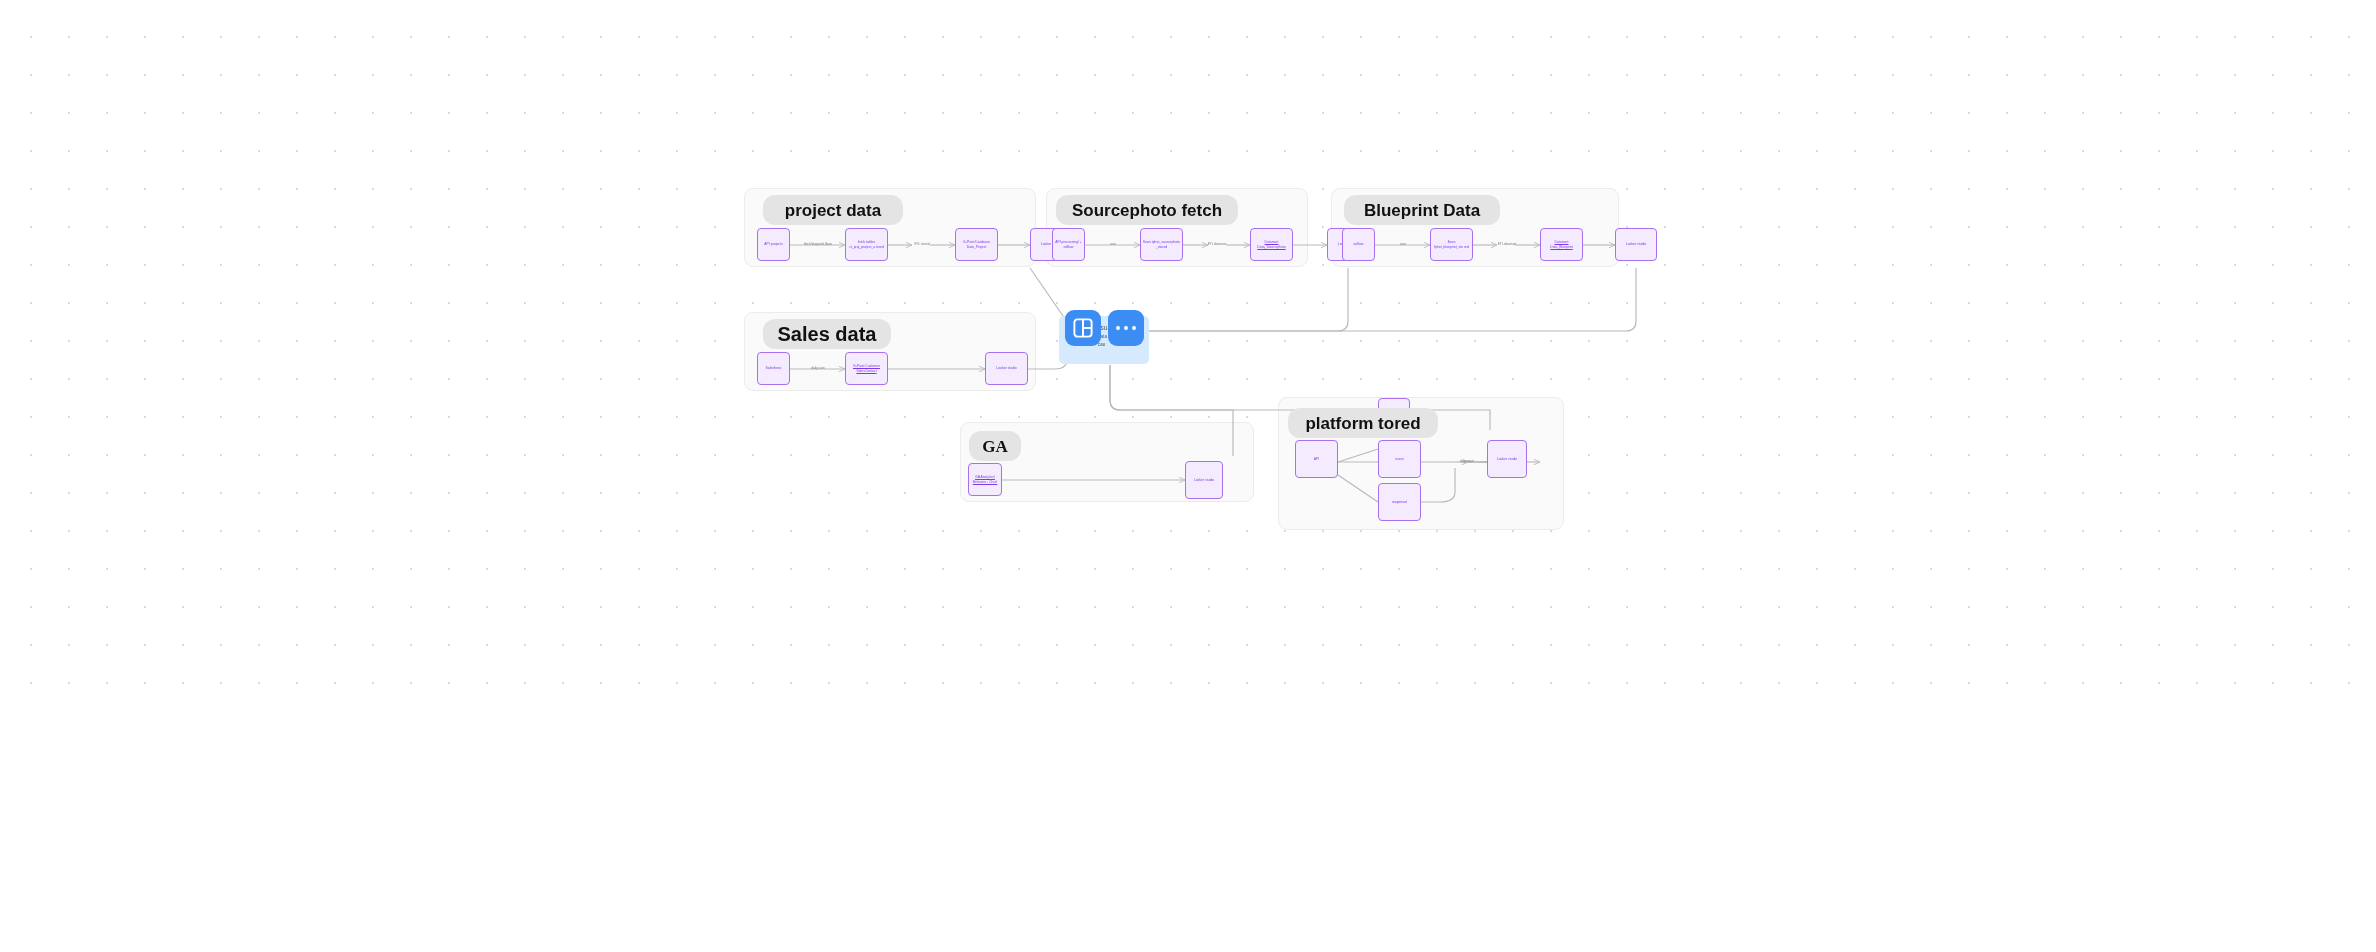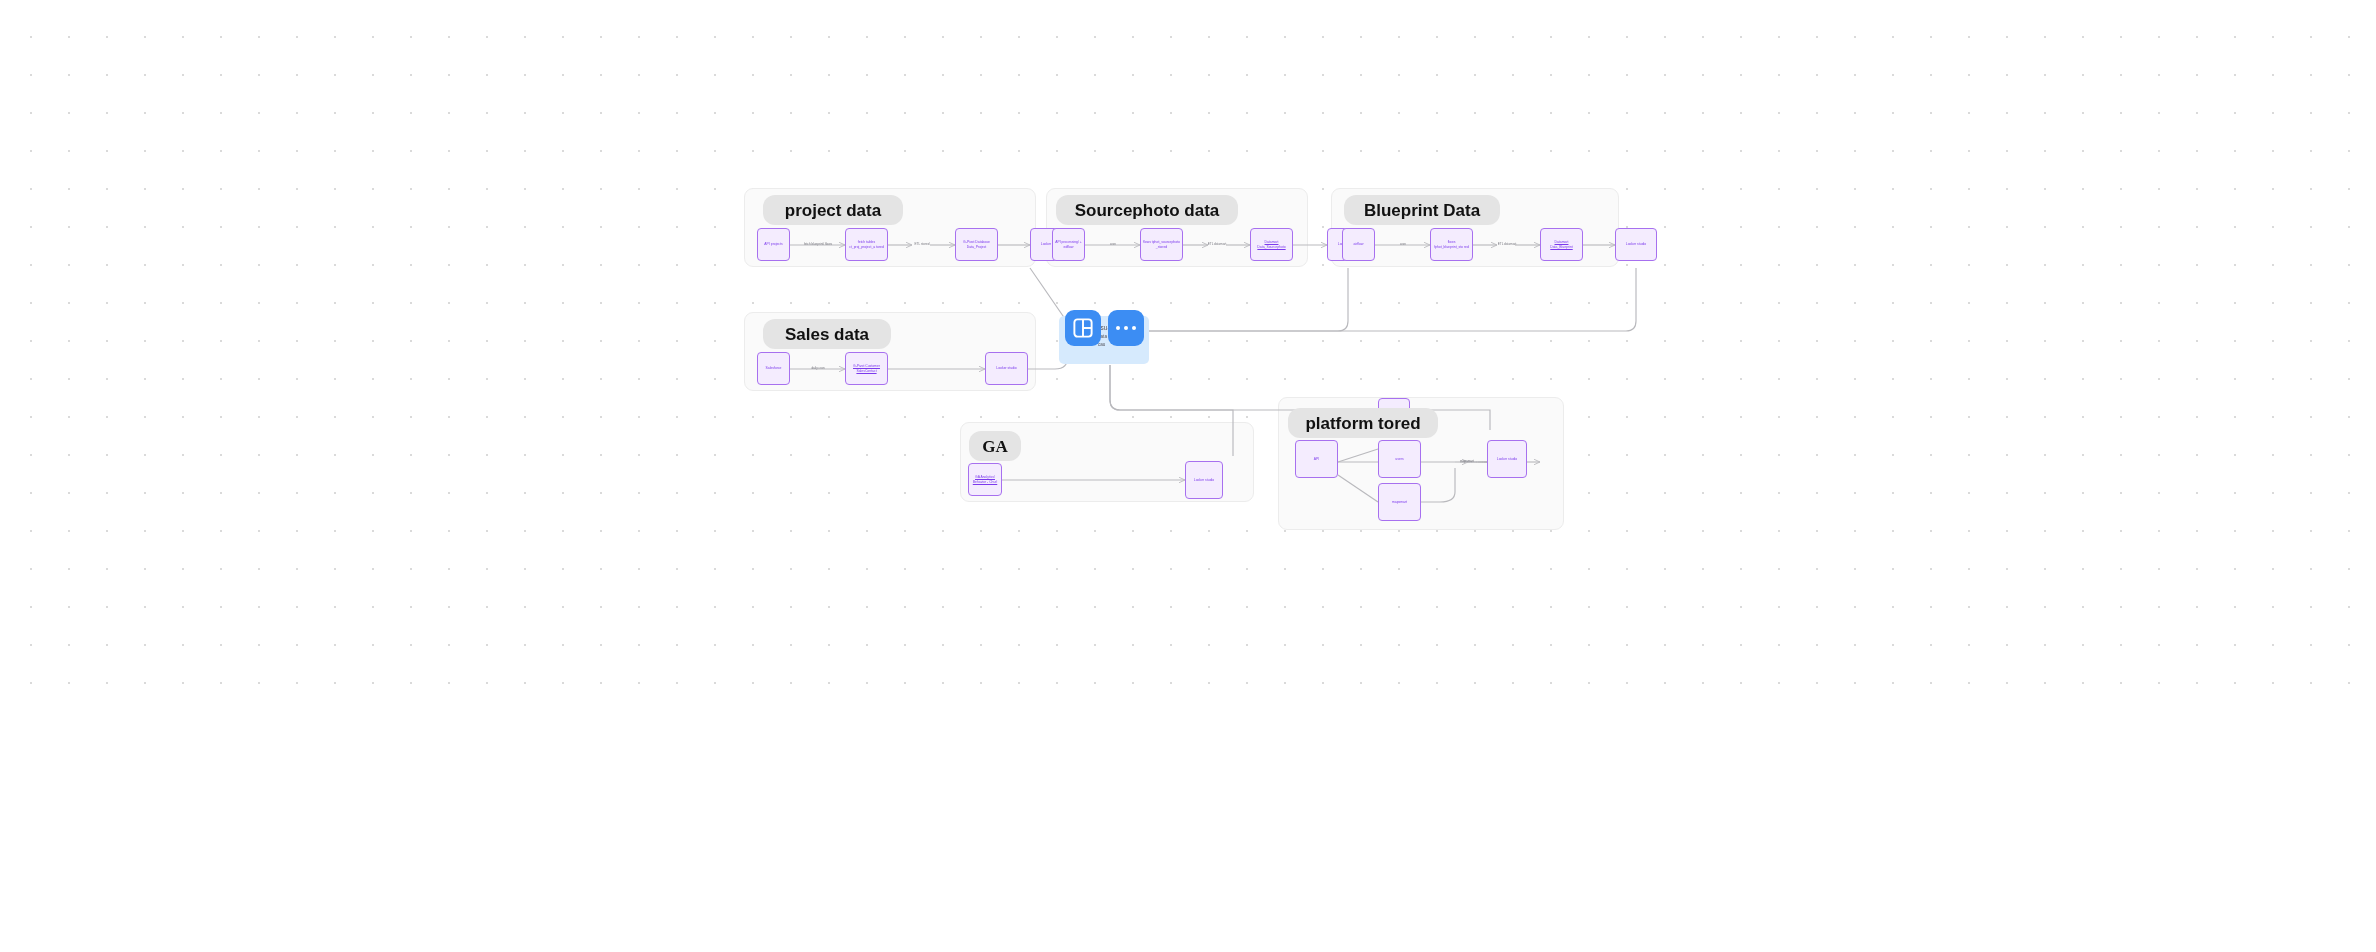--- a/index.html
+++ b/index.html
@@ -217,27 +217,27 @@
 
     <path class="edge" d="M1110,365 L1110,400 Q1110,410 1120,410 L1233,410 L1233,456"></path>
 
     <path class="edge" d="M1110,365 L1110,400 Q1110,410 1120,410 L1490,410 L1490,430"></path>
   </svg>
 
   <div class="group" style="left:744px; top:188px; width:292px; height:79px;"></div>
   <div class="group-title" style="left:763px; top:195px; width:140px; height:30px; font-size:17px;">project data</div>
 
   <div class="group" style="left:1046px; top:188px; width:262px; height:79px;"></div>
-  <div class="group-title" style="left:1056px; top:195px; width:182px; height:30px; font-size:17px;">Sourcephoto data</div>
+  <div class="group-title" style="left:1056px; top:195px; width:182px; height:30px; font-size:17px;">Sourcephoto fetch</div>
 
   <div class="group" style="left:1331px; top:188px; width:288px; height:79px;"></div>
   <div class="group-title" style="left:1344px; top:195px; width:156px; height:30px; font-size:17px;">Blueprint Data</div>
 
   <div class="group" style="left:744px; top:312px; width:292px; height:79px;"></div>
-  <div class="group-title" style="left:763px; top:319px; width:128px; height:30px; font-size:17px;">Sales data</div>
+  <div class="group-title" style="left:763px; top:319px; width:128px; height:30px; font-size:20px;">Sales data</div>
 
   <div class="group" style="left:960px; top:422px; width:294px; height:80px;"></div>
   <div class="group-title" style="left:969px; top:431px; width:52px; height:30px; font-size:17px;font-family:Liberation Serif, serif;">GA</div>
 
   <div class="group" style="left:1278px; top:397px; width:286px; height:133px;"></div>
   <div class="group-title" style="left:1288px; top:408px; width:150px; height:30px; font-size:17px;">platform tored</div>
 
   <div class="node" style="left:757px; top:228px; width:33px; height:33px;">
     <span class="node-label">API projects</span>
   </div>

